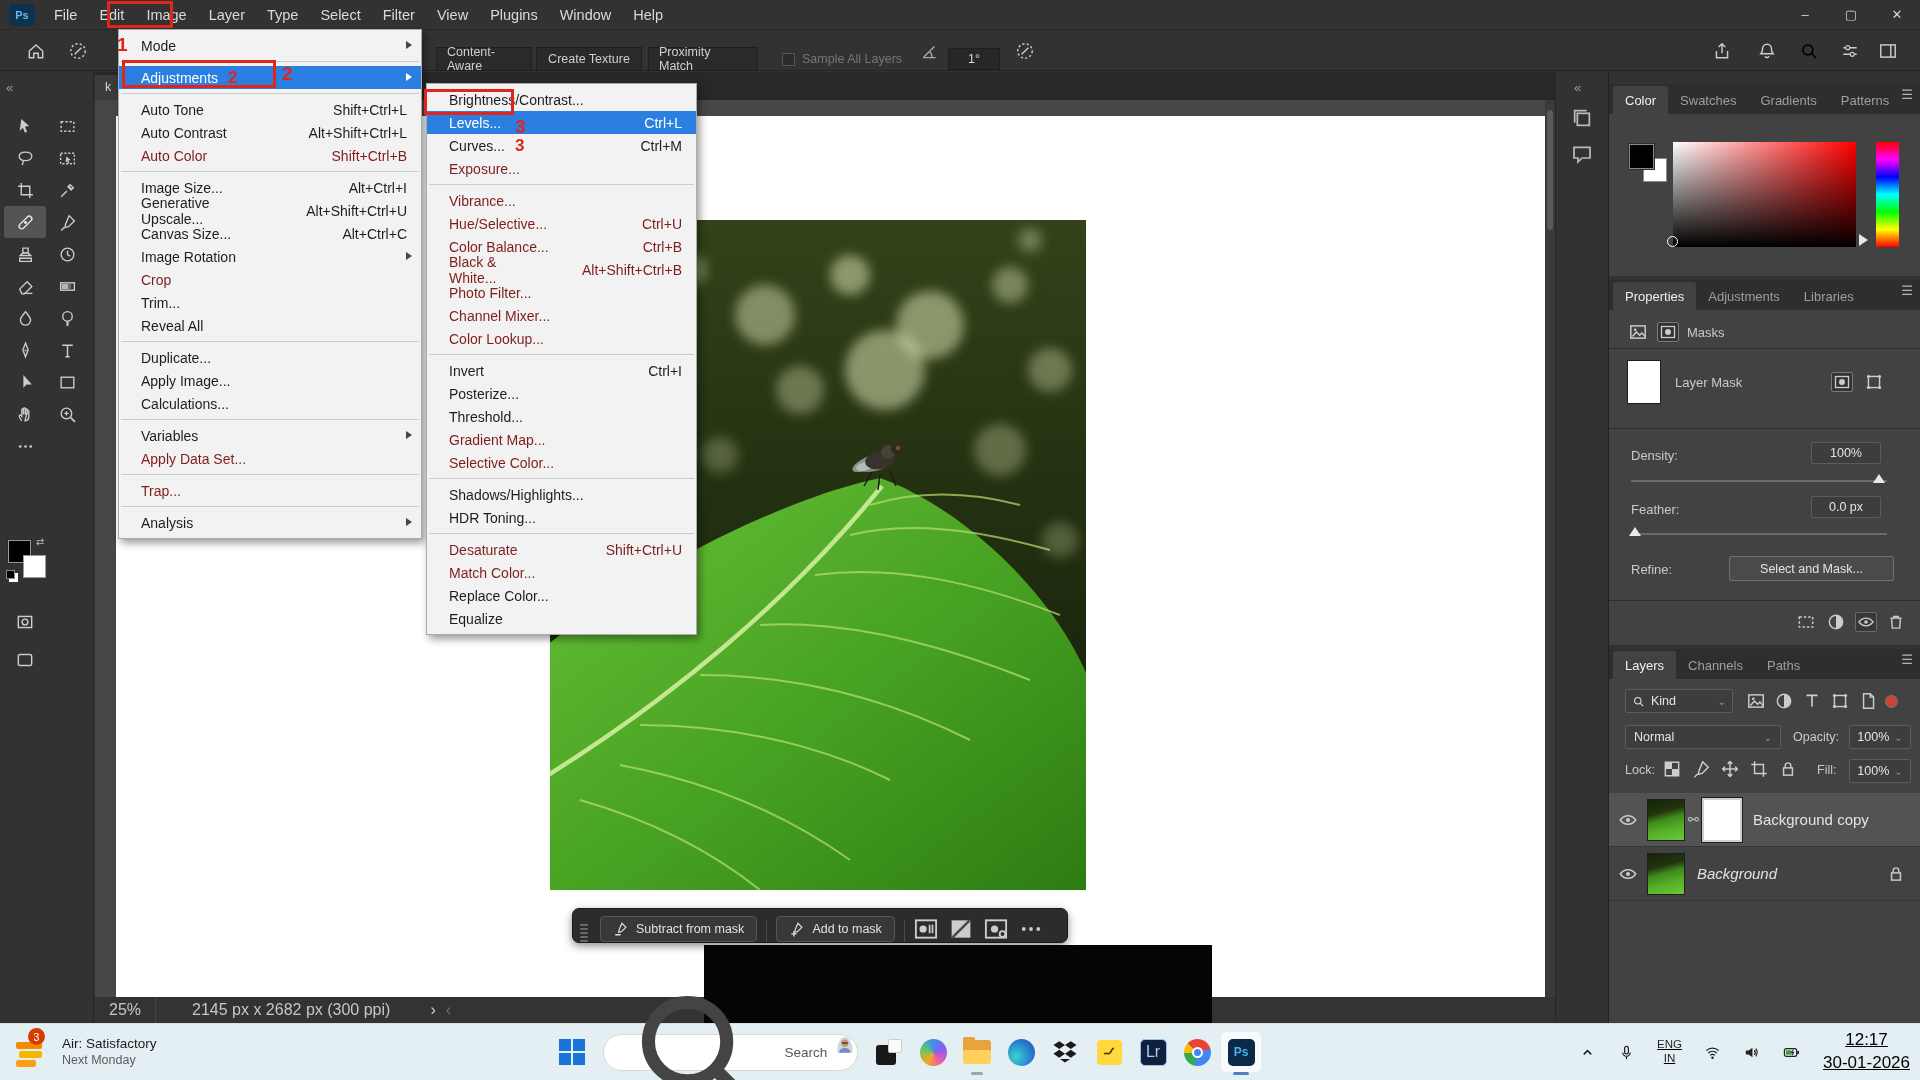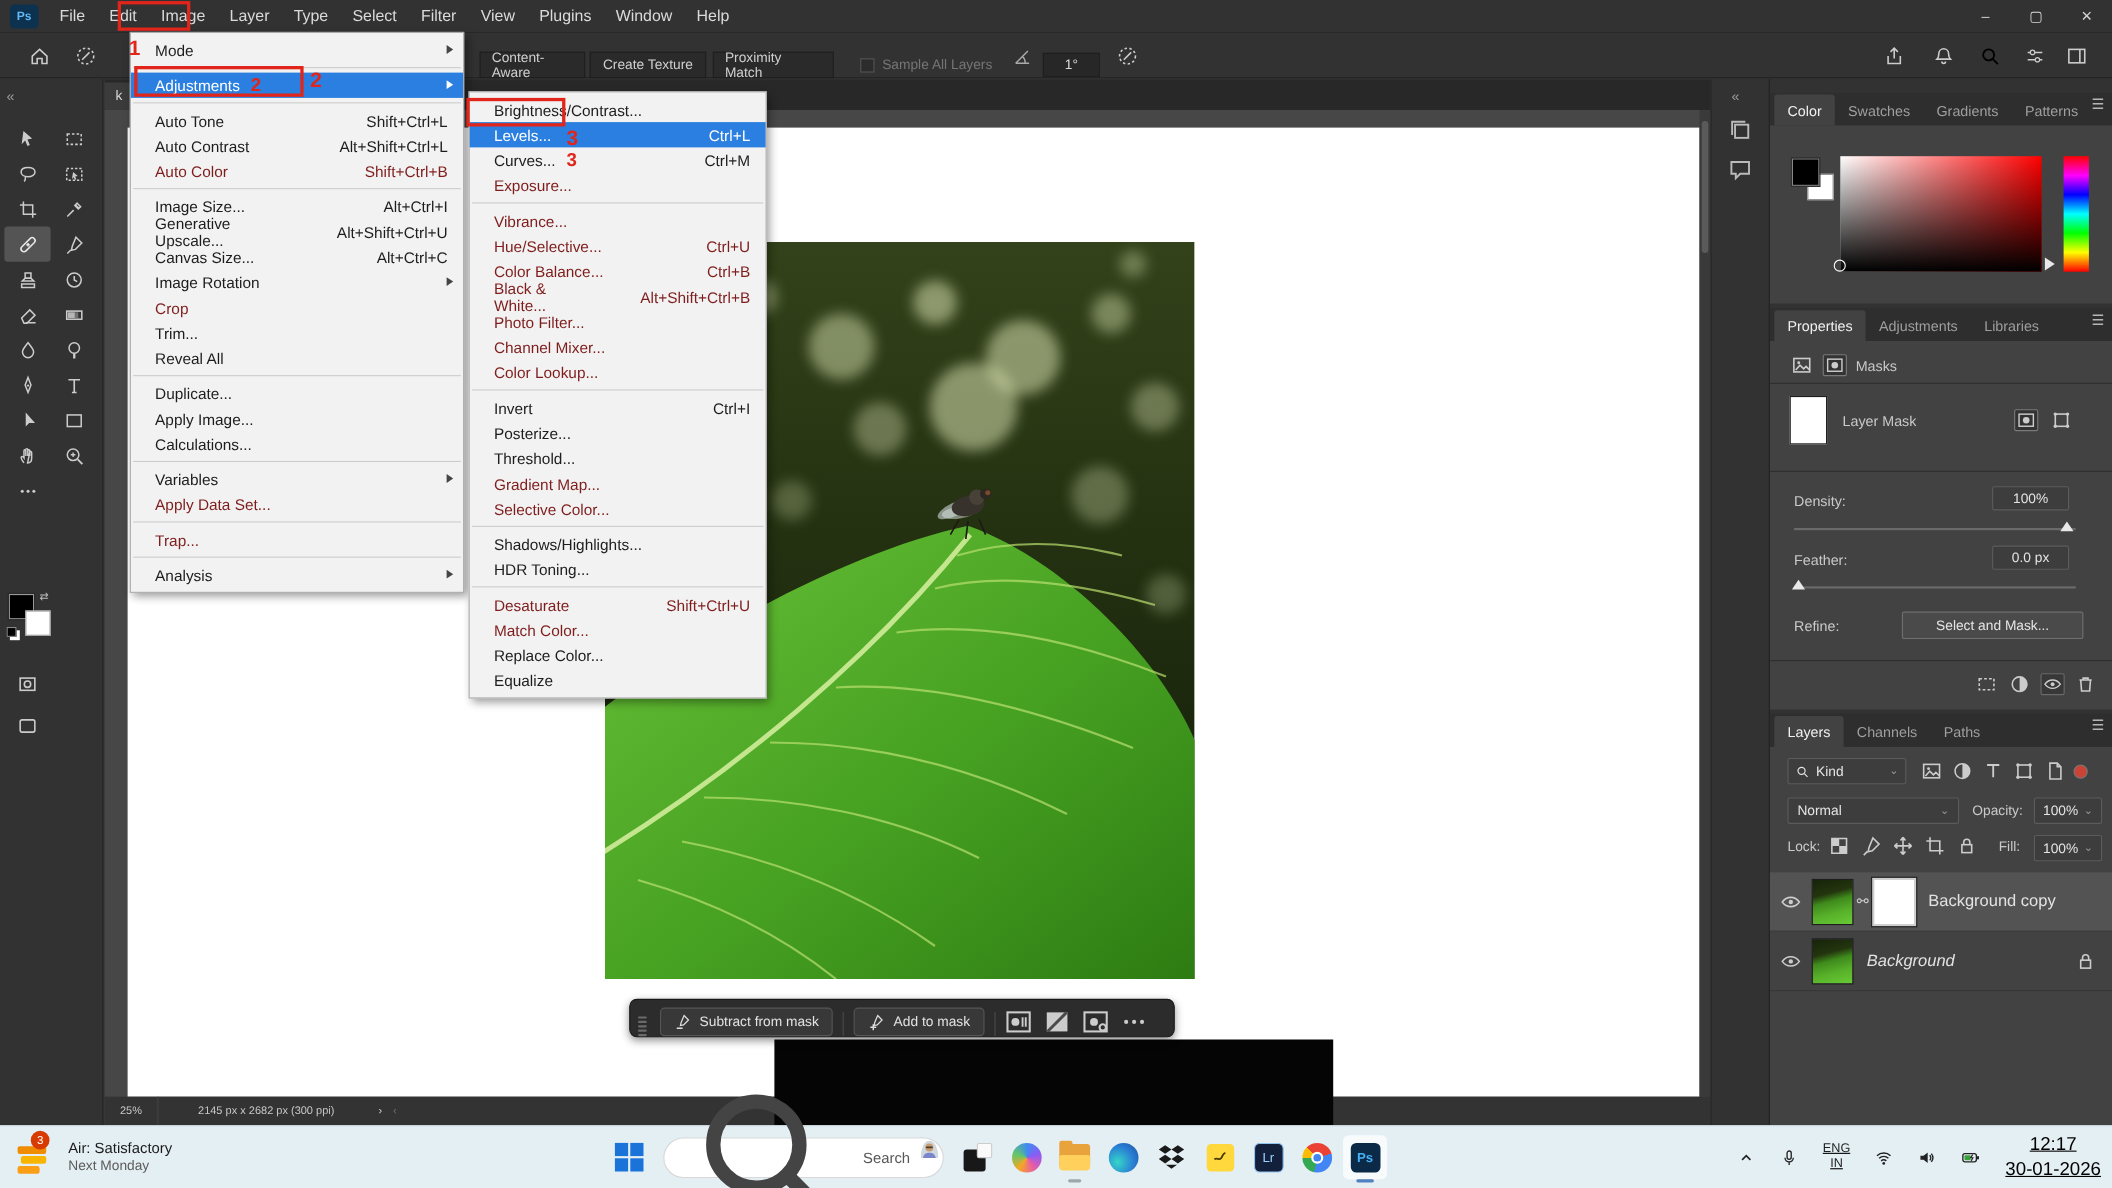--- a/index.html
+++ b/index.html
@@ -40,21 +40,21 @@
   
   #docarea { position:absolute; left:95px; top:72px; width:1460px; height:951px; background:#474747; }
   #tabstrip { position:absolute; left:0; top:0; width:100%; height:28px; background:#282828; }
   #doctab { position:absolute; left:0; top:3px; width:130px; height:25px; background:#3b3b3b; color:#d6d6d6; font-size:12.5px; padding:5px 10px; }
   #artboard { position:absolute; left:21px; top:44px; width:1429px; height:881px; background:#fff; }
   #photo { position:absolute; left:434px; top:104px; width:536px; height:670px; }
   #vscroll { position:absolute; right:0; top:28px; width:10px; height:897px; background:#3a3a3a; }
   #vscroll i { position:absolute; left:2px; top:10px; width:6px; height:120px; background:#5a5a5a; border-radius:3px; }
 
   
-  #statusbar { position:absolute; left:0; top:925px; width:1460px; height:26px; background:#333333; color:#c7c7c7; font-size:10px; display:flex; align-items:center;text-align:center; }
+  #statusbar { position:absolute; left:0; top:925px; width:1460px; height:26px; background:#333333; color:#c7c7c7; font-size:16px; display:flex; align-items:center;text-align:center; }
   #statusbar .zoombox { padding:0 14px; border-right:1px solid #444; height:100%; display:flex; align-items:center; }
   #statusbar .dims { padding:0 14px 0 36px; }
   #statusbar .chev { color:#cfcfcf; margin-left:26px; }
   #statusbar .chev.dim { color:#6f6f6f; margin-left:10px; }
 
   
   #blackrect { position:absolute; left:609px; top:873px; width:508px; height:78px; background:#050505; z-index:6; }
 
   
   #ctxbar { position:absolute; left:477px; top:836px; width:496px; height:35px; background:#2c2c2c; border:1px solid #191919; border-radius:7px; box-shadow:0 3px 8px rgba(0,0,0,.45); z-index:7; display:flex; align-items:flex-end; }
@@ -142,21 +142,21 @@
   .sqapp b { position:absolute; left:0; bottom:0; width:20px; height:20px; background:#181818; border-radius:3px; }
   .sqapp u { position:absolute; right:0; top:0; width:14px; height:14px; background:#fafafa; border:1px solid #ccc; border-radius:2px; }
   .copilot { width:27px; height:27px; border-radius:50%; background:conic-gradient(#3e8df0,#8a5cf5,#e85ca8,#f5a623,#62c76a,#3e8df0); }
   .folder { position:relative; width:28px; height:24px; }
   .folder .fb { position:absolute; left:0; top:0; width:28px; height:22px; background:#e8a33d; border-radius:3px; }
   .folder .fb::before { content:""; position:absolute; left:0; top:-3px; width:12px; height:6px; background:#e8a33d; border-radius:2px; }
   .folder .ff { position:absolute; left:0; bottom:0; width:28px; height:14px; background:#ffd05c; border-radius:2px 2px 3px 3px; }
   .edgeic { width:27px; height:27px; border-radius:50%; background:radial-gradient(circle at 30% 65%, #35d6c9, #2a7fd4 55%, #1b4fa0); }
   .sticky { width:25px; height:25px; background:#ffd83d; border-radius:4px; display:flex; align-items:center; justify-content:center; }
   .sticky svg { width:18px; height:18px; }
-  .lric { width:27px; height:27px; background:#12203c; border:1.5px solid #8fc4ee; border-radius:5px; color:#9bd0ff; font-size:12px; display:flex; align-items:center; justify-content:center; }
+  .lric { width:27px; height:27px; background:#12203c; border:1.5px solid #8fc4ee; border-radius:5px; color:#9bd0ff; font-size:16px; display:flex; align-items:center; justify-content:center; }
   .chromeic { position:relative; width:27px; height:27px; border-radius:50%; background:conic-gradient(from -45deg, #ea4335 0 33%, #4285f4 33% 66%, #34a853 66% 87%, #fbbc05 87% 100%); }
   .chromeic i { position:absolute; left:8px; top:8px; width:11px; height:11px; background:#4285f4; border:2px solid #fff; border-radius:50%; }
   .psic { width:27px; height:27px; background:#0a2a47; border-radius:5px; color:#45b1f7; font-size:12px; font-weight:bold; display:flex; align-items:center; justify-content:center; }
   #tbtray { position:absolute; right:10px; top:8px; height:40px; display:flex; align-items:center; gap:22px;text-decoration:underline; }
   #tbtray svg { width:17px; height:17px; }
   #lang { text-align:center; font-size:11.5px; color:#1f1f1f; line-height:1.2; }
   #clock { text-align:center; font-size:17px; color:#000000; line-height:1.35; }
 </style>
 </head>
 <body>

